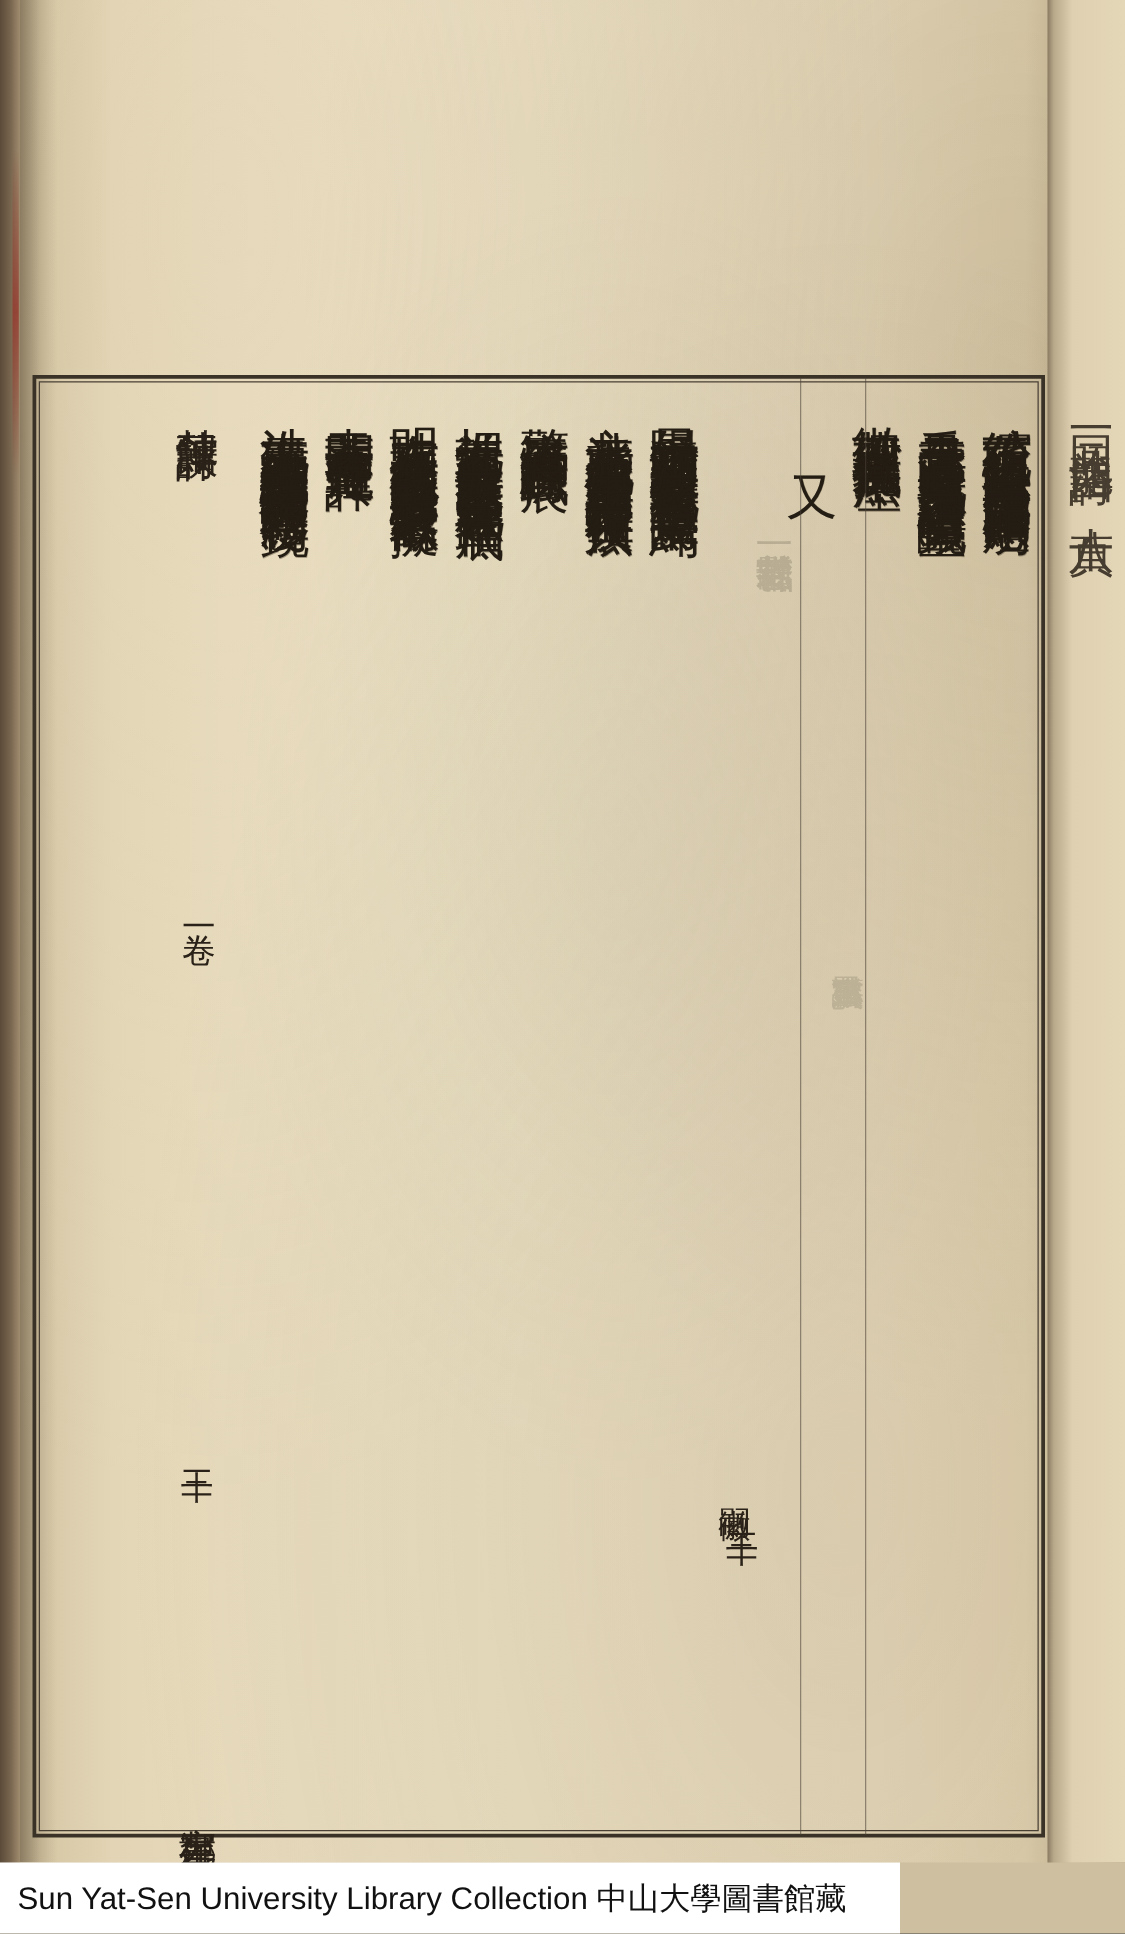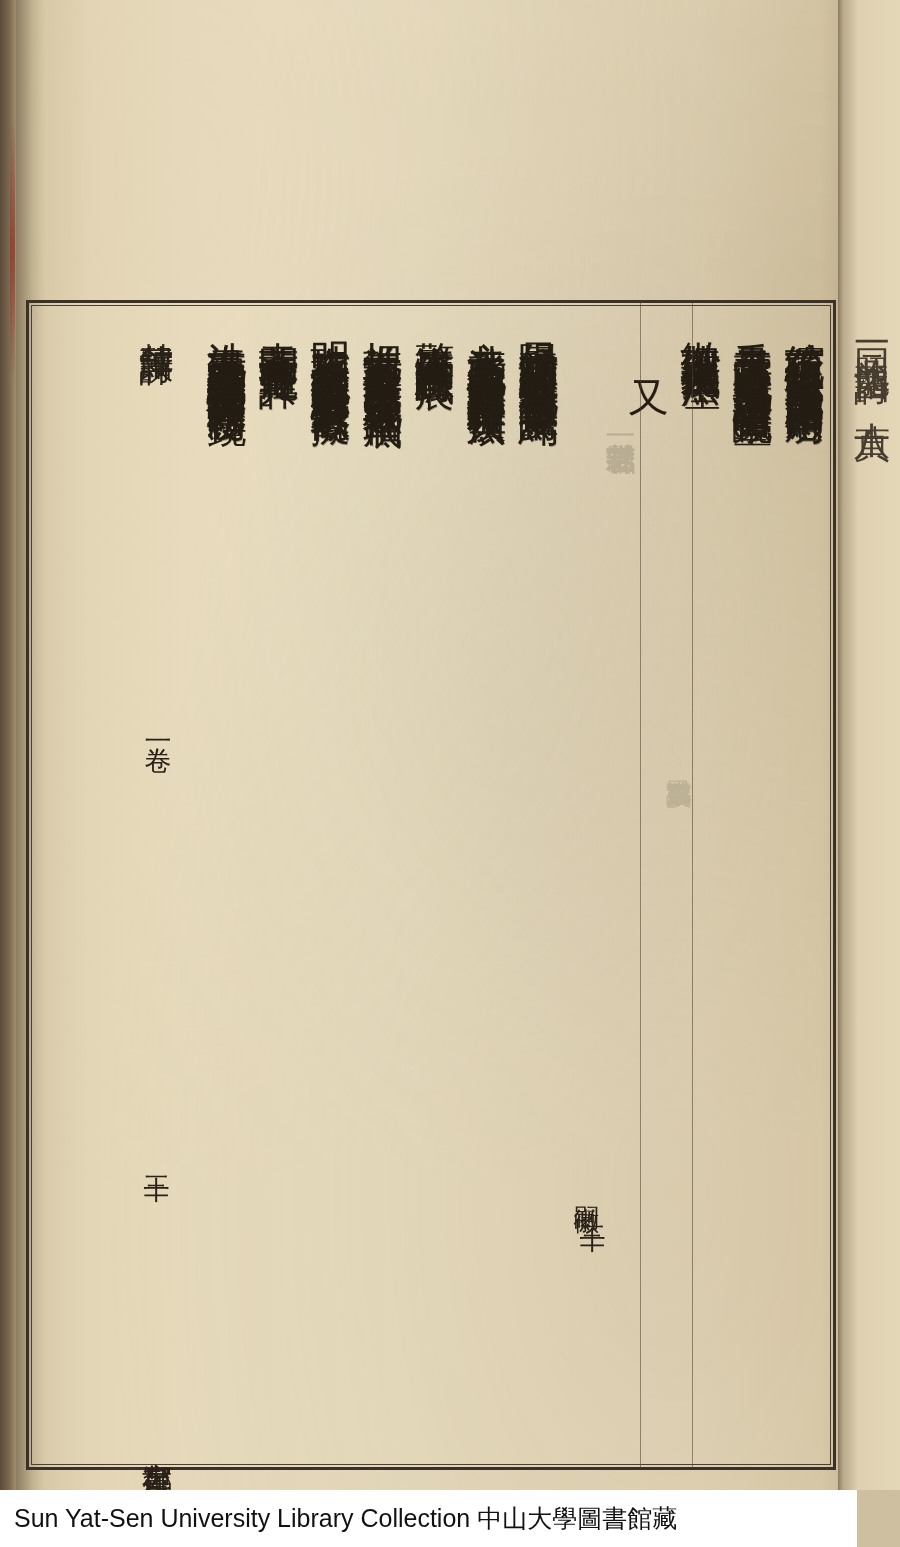--- a/index.html
+++ b/index.html
@@ -212,21 +212,21 @@
     top: 760px;
     font-size: 26px;
     opacity: .26;
   }
 
   
   .caption-bar {
     position: absolute;
     left: 0;
     bottom: 0;
-    width: 857px;
+    width: 720px;
     height: 57px;
     background: #ffffff;
     display: flex;
     align-items: center;
   }
   .caption-text {
     margin-left: 14px;
     font-family: "Liberation Sans", sans-serif;
     font-size: 25px;
     color: #111111;

